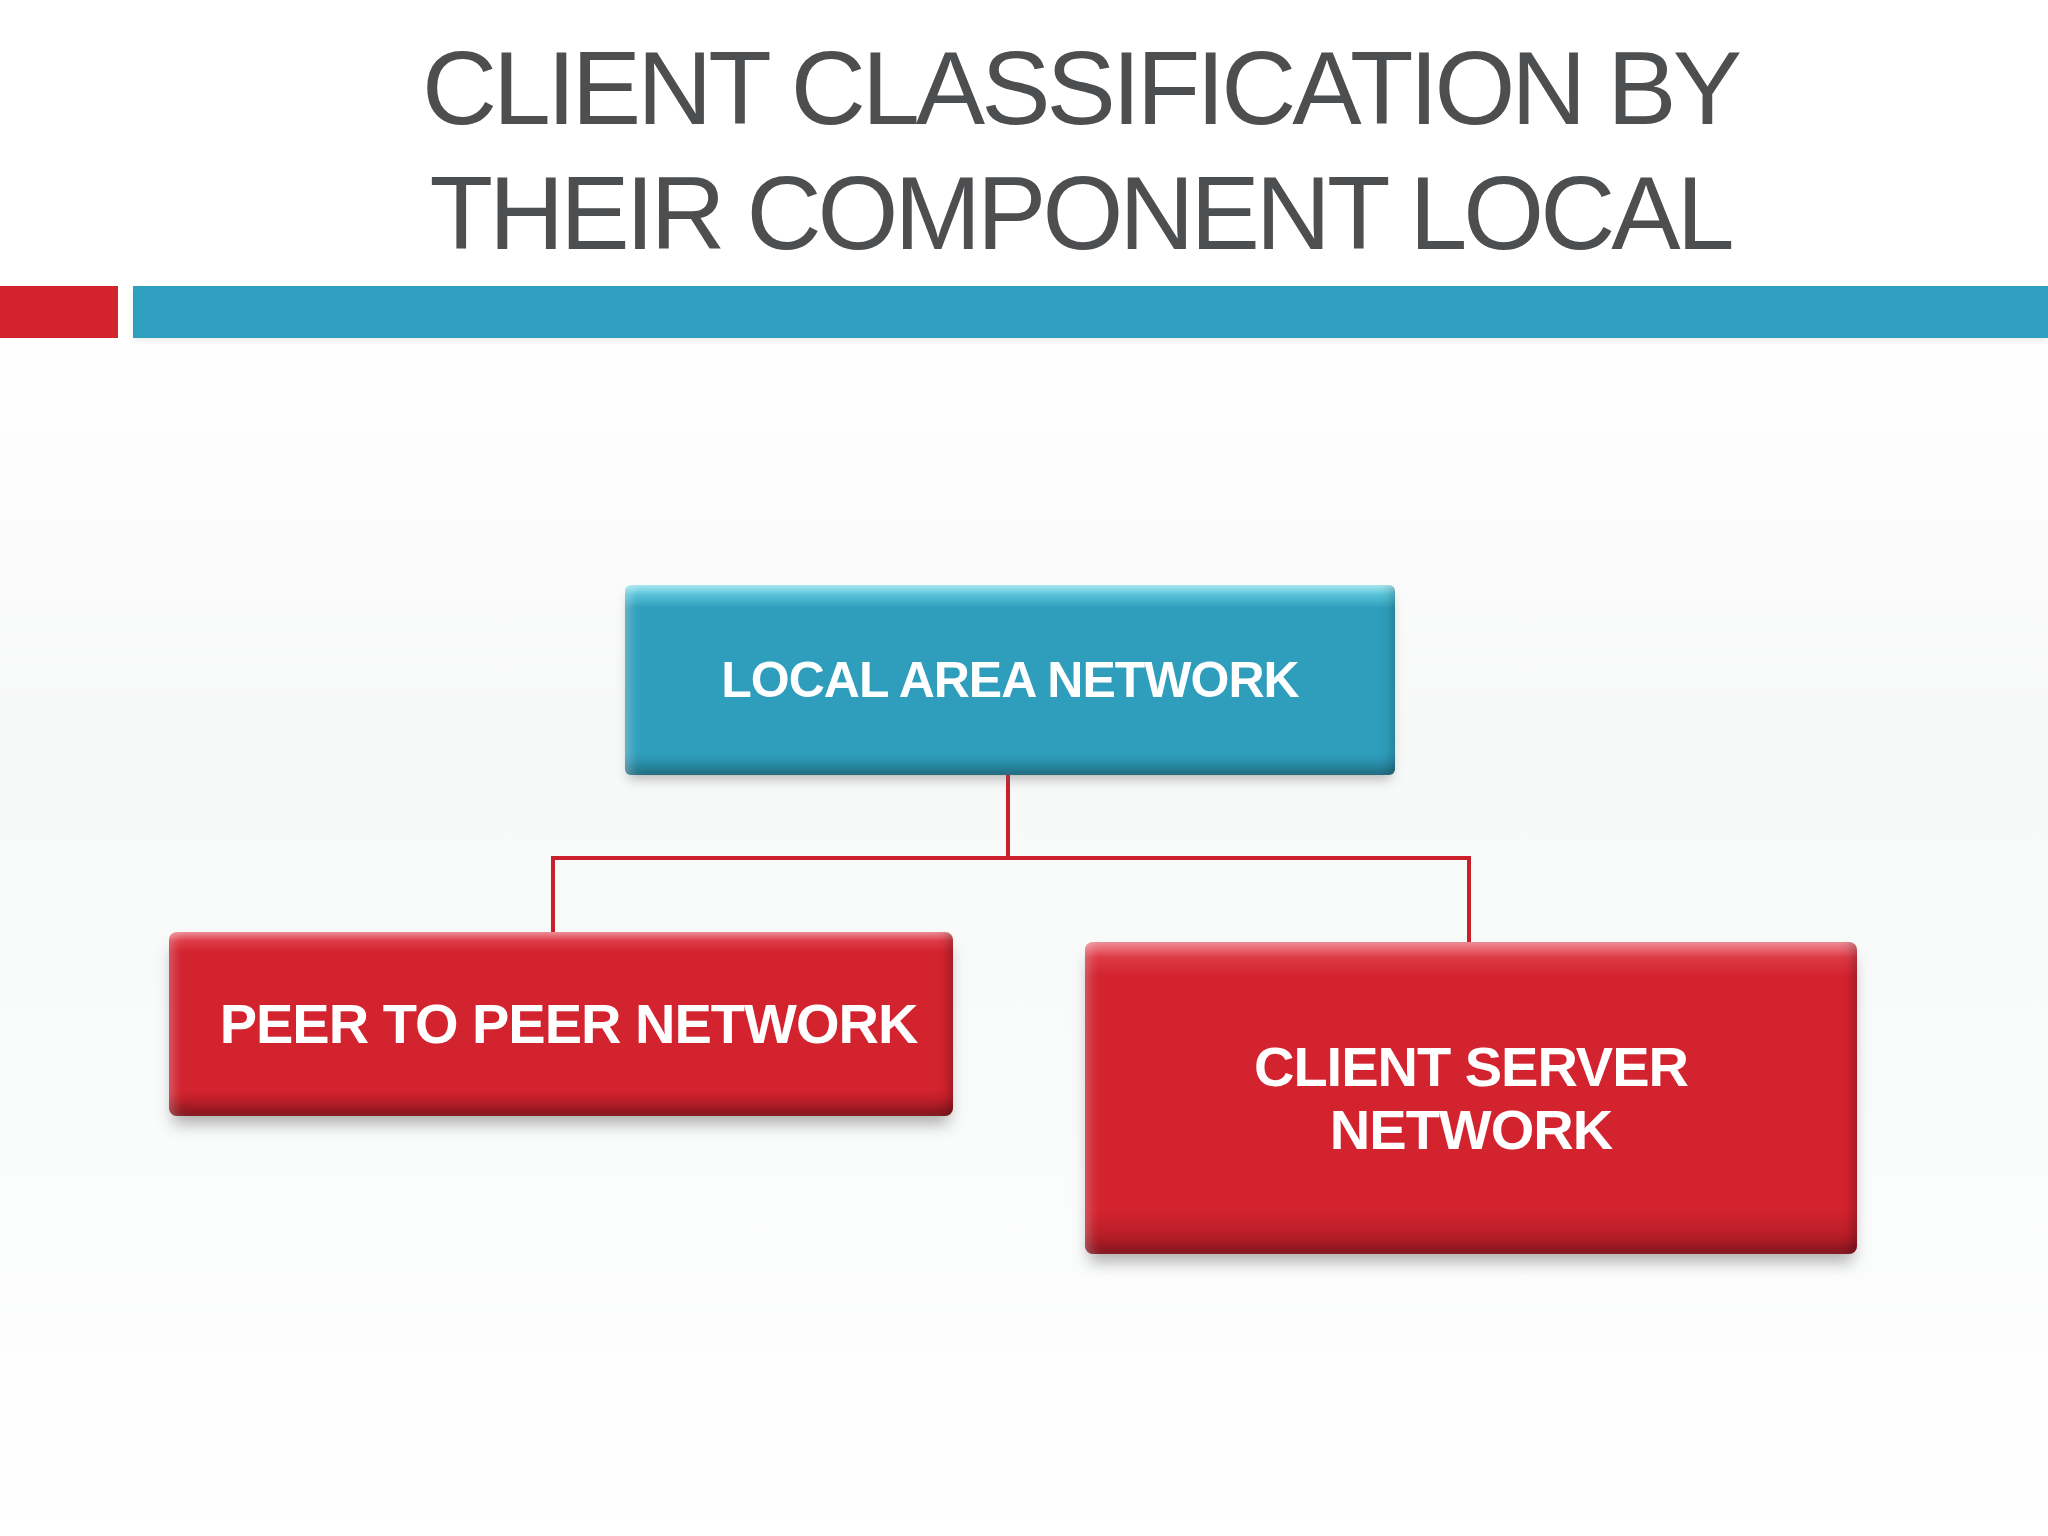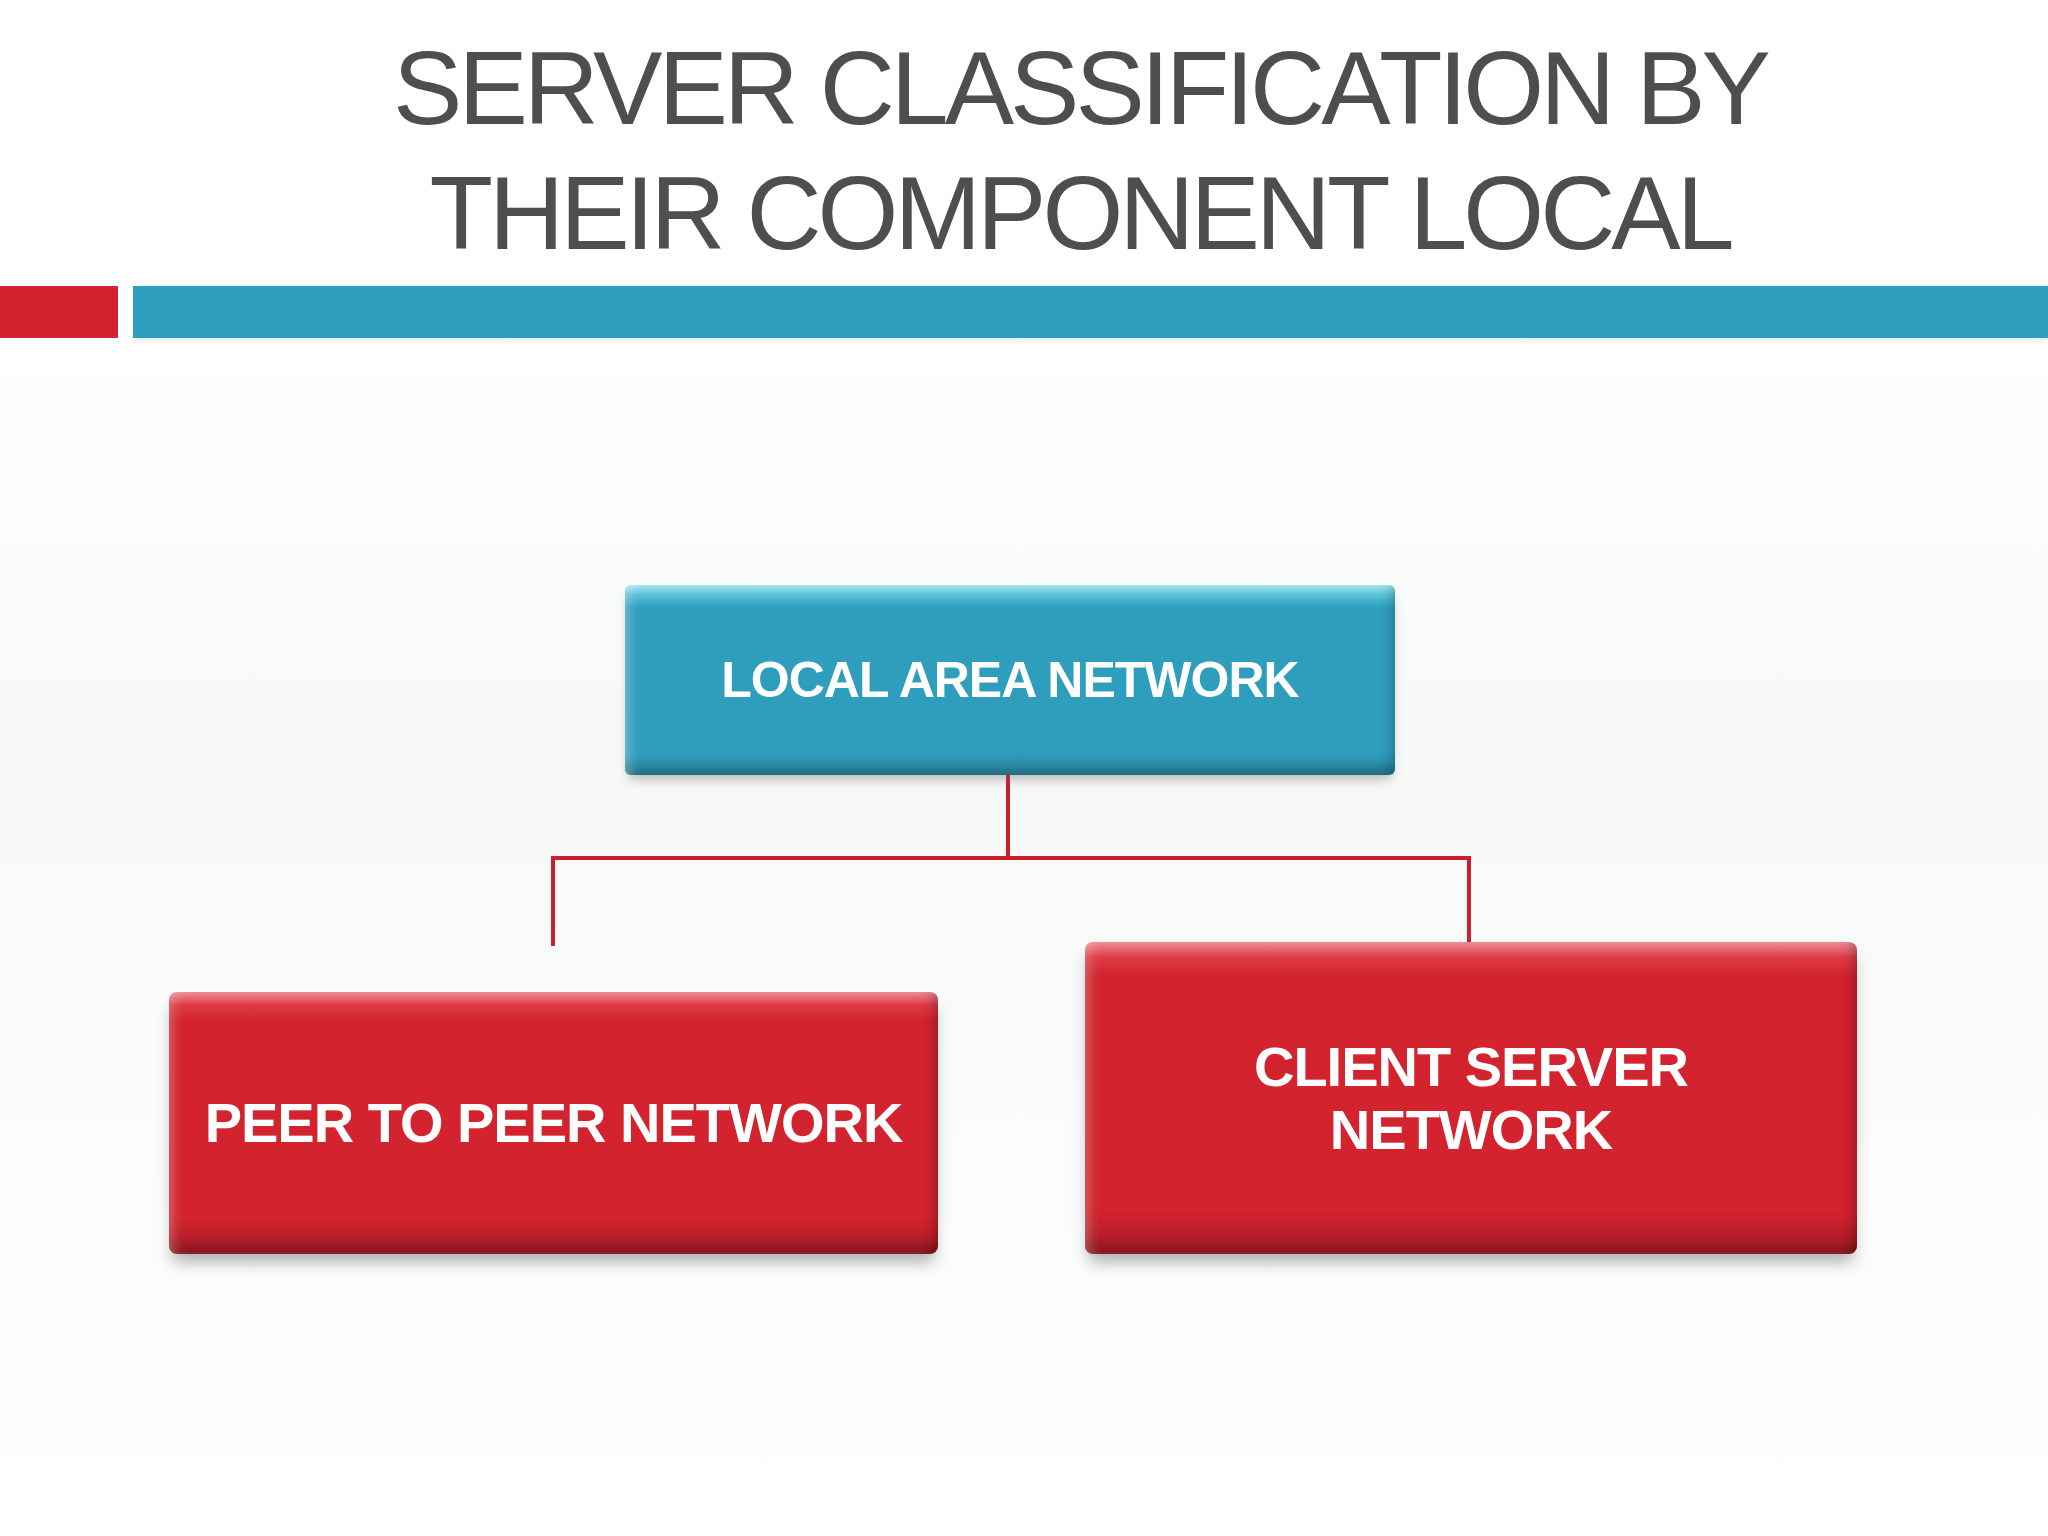--- a/index.html
+++ b/index.html
@@ -82,32 +82,32 @@
     background: linear-gradient(180deg, #f28d95 0%, #dd3a46 5%, #d2232f 11%, #d2232f 86%, #ae1c26 98%);
     box-shadow:
       inset 10px 0 12px -6px rgba(255,255,255,0.30),
       inset -10px 0 12px -6px rgba(0,0,0,0.22),
       inset 0 -14px 16px -8px rgba(0,0,0,0.30),
       0 12px 16px -4px rgba(110,110,110,0.55);
     font-size: 56px;
     letter-spacing: -1px;
     line-height: 1.13;
   }
-  .node-left  { left: 169px;  top: 992px; width: 769px; height: 262px; }
+  .node-left  { left: 169px;  top: 932px; width: 769px; height: 184px; padding-left: 15px; }
   .node-right { left: 1085px; top: 942px; width: 772px; height: 312px; }
   .node-right .node-label { max-width: 600px; margin: 0 auto; }
   .node-label { display: block; font-weight: bold; }
 </style>
 </head>
 <body>
 
 <div class="slide">
 
   <h1 class="title">
-    <span class="title-line">SERVER CLASSIFICATION BY</span>
+    <span class="title-line">CLIENT CLASSIFICATION BY</span>
     <span class="title-line">THEIR COMPONENT LOCAL</span>
   </h1>
 
   <div class="bar-red"></div>
   <div class="bar-teal"></div>
 
   <div class="connector conn-stem"></div>
   <div class="connector conn-horizontal"></div>
   <div class="connector conn-left-drop"></div>
   <div class="connector conn-right-drop"></div>

